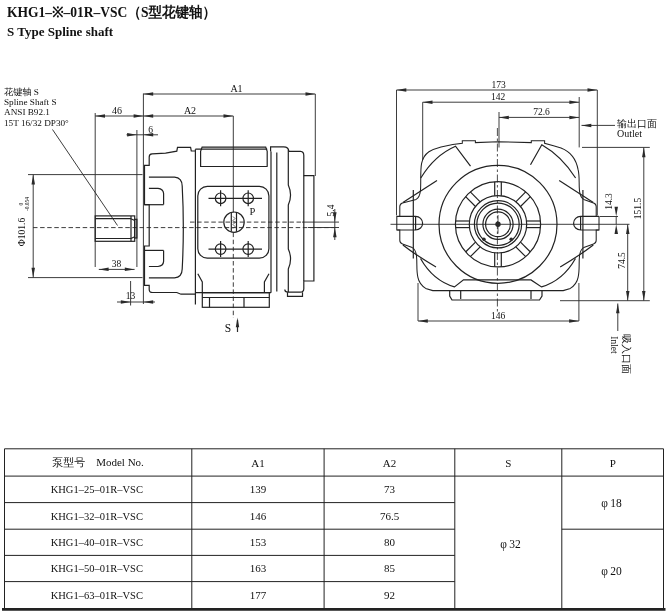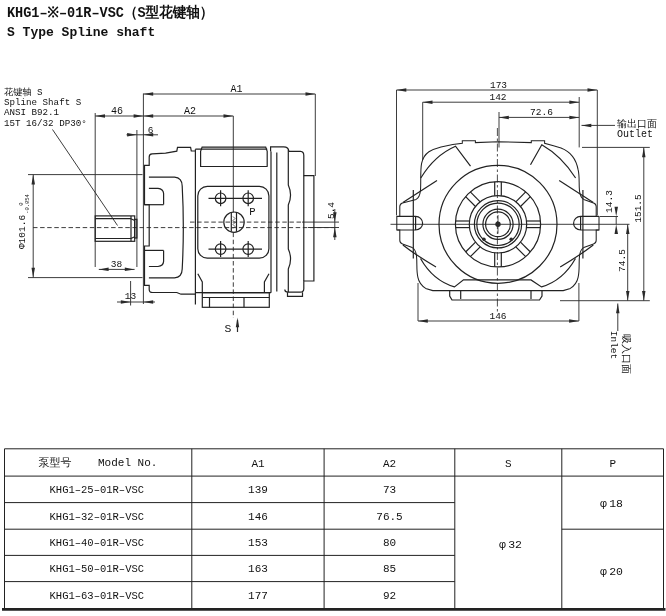--- a/index.html
+++ b/index.html
@@ -1,17 +1,17 @@
 <!DOCTYPE html>
 <html><head>
 <meta charset="utf-8">
 <style>
 html,body{margin:0;padding:0;background:#fff;}
 #wrap{position:relative;width:666px;height:616px;background:#fff;overflow:hidden;
-font-family:Liberation Mono, monospace;-webkit-font-smoothing:antialiased;}
+font-family:Liberation Serif, serif;-webkit-font-smoothing:antialiased;}
 svg{position:absolute;left:0;top:0;}
 svg text{fill:#111;}
 .ln{stroke:#222;stroke-width:1.2;fill:none;}
 .lt{stroke:#333;stroke-width:0.95;fill:none;}
 .dsh{stroke:#333;stroke-width:0.95;fill:none;stroke-dasharray:4.5 2.6;}
 .ar{fill:#2a2a2a;stroke:none;}
 .t9{font-size:9.5px;}
 .t10{font-size:10px;}
 </style>
 </head>

